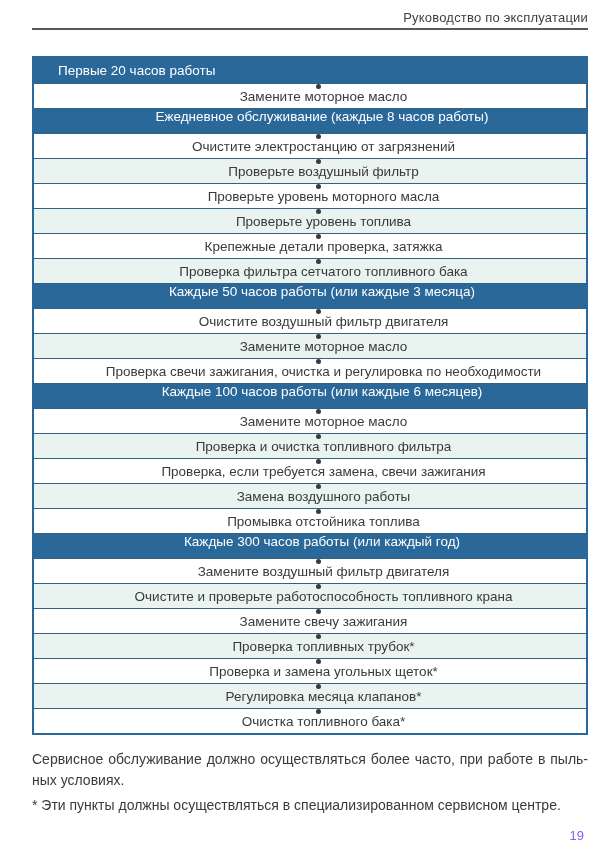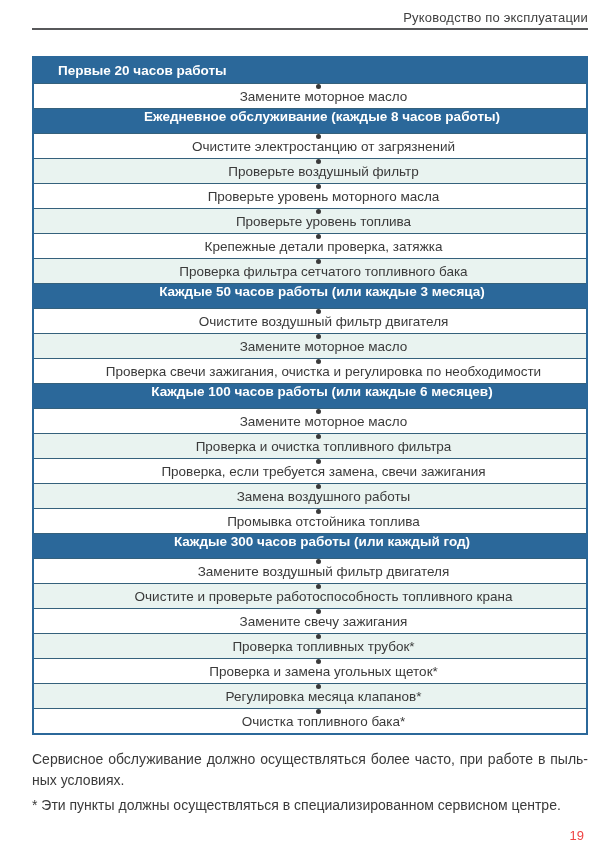--- a/index.html
+++ b/index.html
@@ -33,21 +33,21 @@
   .row {
     display: flex;
     align-items: center;
     min-height: 25px;
     background: #ffffff;
   }
   .row + .row { border-top: 1px solid var(--row-border, #35617c); flex-direction: column; }
   .row-header {
     background: var(--header-bg, #2b689a);
     color: #ffffff;
-    font-weight: bold;
+    font-weight: normal;
     font-size: 13.5px;
     padding-left: 24px;
   }
   .row-header + .row-header, .row-item + .row-header { border-top: 1px solid var(--row-border, #35617c); }
   .row-item {
     font-size: 13.5px;
     color: var(--body-text, #3a3a3a);
     padding-left: 27px;
   }
   .row-item.shaded { background: var(--row-shaded, #e9f3f0); }
@@ -72,21 +72,21 @@
   .star-note {
     margin-top: 6px;
     font-size: 14px;
     color: #3a3a3a;
   }
   .page-number {
     position: absolute;
     right: 22px;
     bottom: 12px;
     font-size: 13px;
-    color: #ef4444;
+    color: #8b5cf6;
   }
 </style>
 </head>
 <body style="--header-bg: #2b689a; --row-shaded: #e9f3f0; --row-border: #35617c; --body-text: #3a3a3a;">
 
 <div class="page">
 
   <div class="page-header">
     <span class="header-title">Руководство по эксплуатации</span>
     <div class="header-rule"></div>

